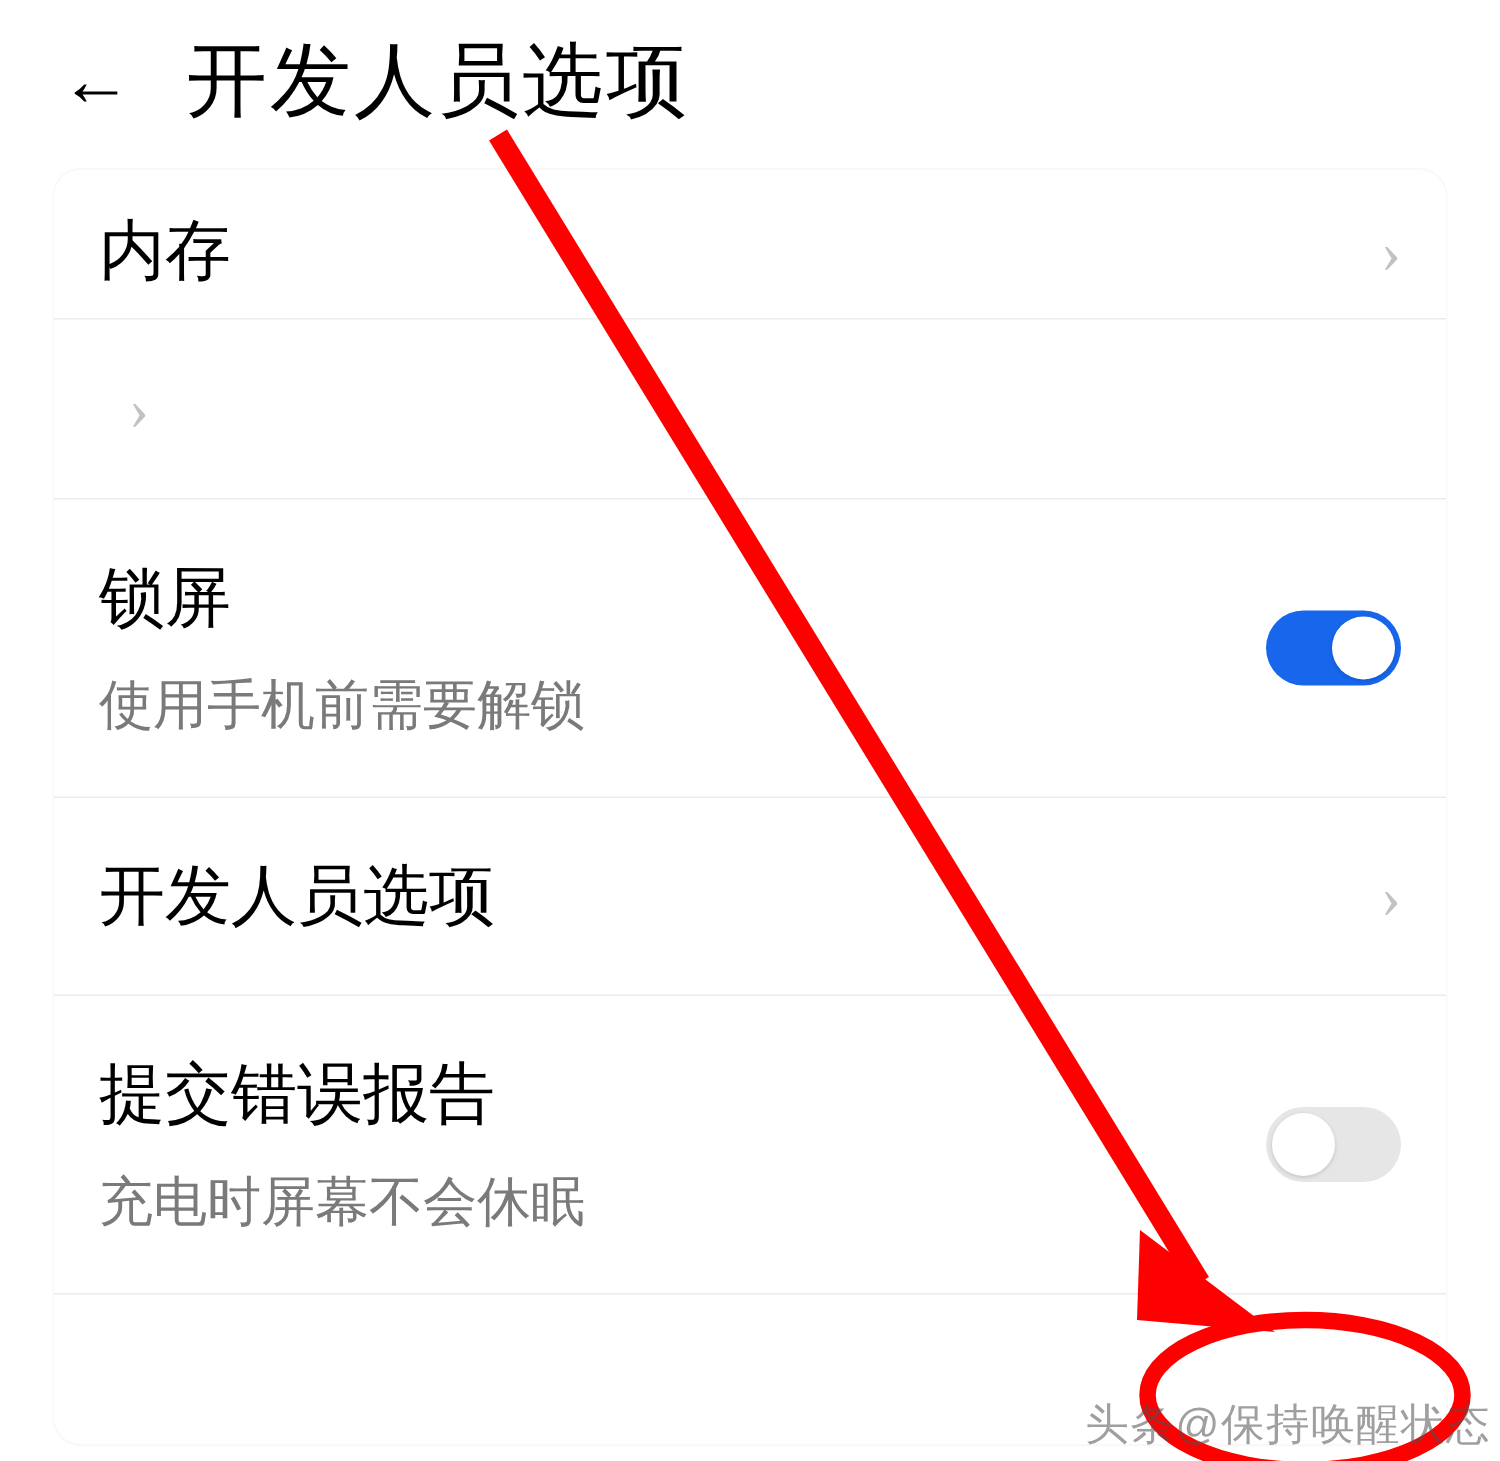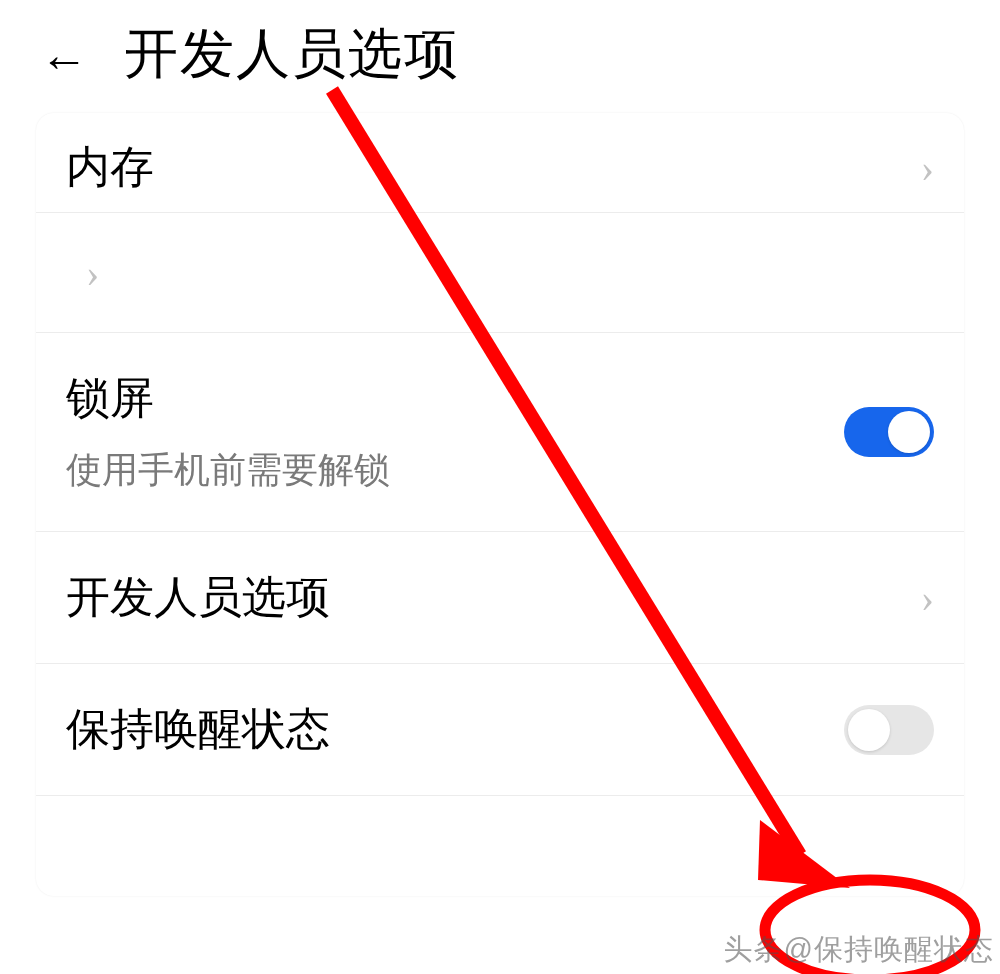--- a/index.html
+++ b/index.html
@@ -138,21 +138,22 @@
 
   <div class="row">
     <div class="text-col">
       <span class="primary">开发人员选项</span>
     </div>
     <span class="chevron">›</span>
   </div>
 
   <div class="row">
     <div class="text-col">
-      <span class="primary">保持唤醒状态</span>
+      <span class="primary">提交错误报告</span>
+      <span class="secondary">充电时屏幕不会休眠</span>
     </div>
     <div class="toggle off">
         <div class="knob"></div>
       </div>
   </div>
 
   <div class="row">
     
     
   </div>

